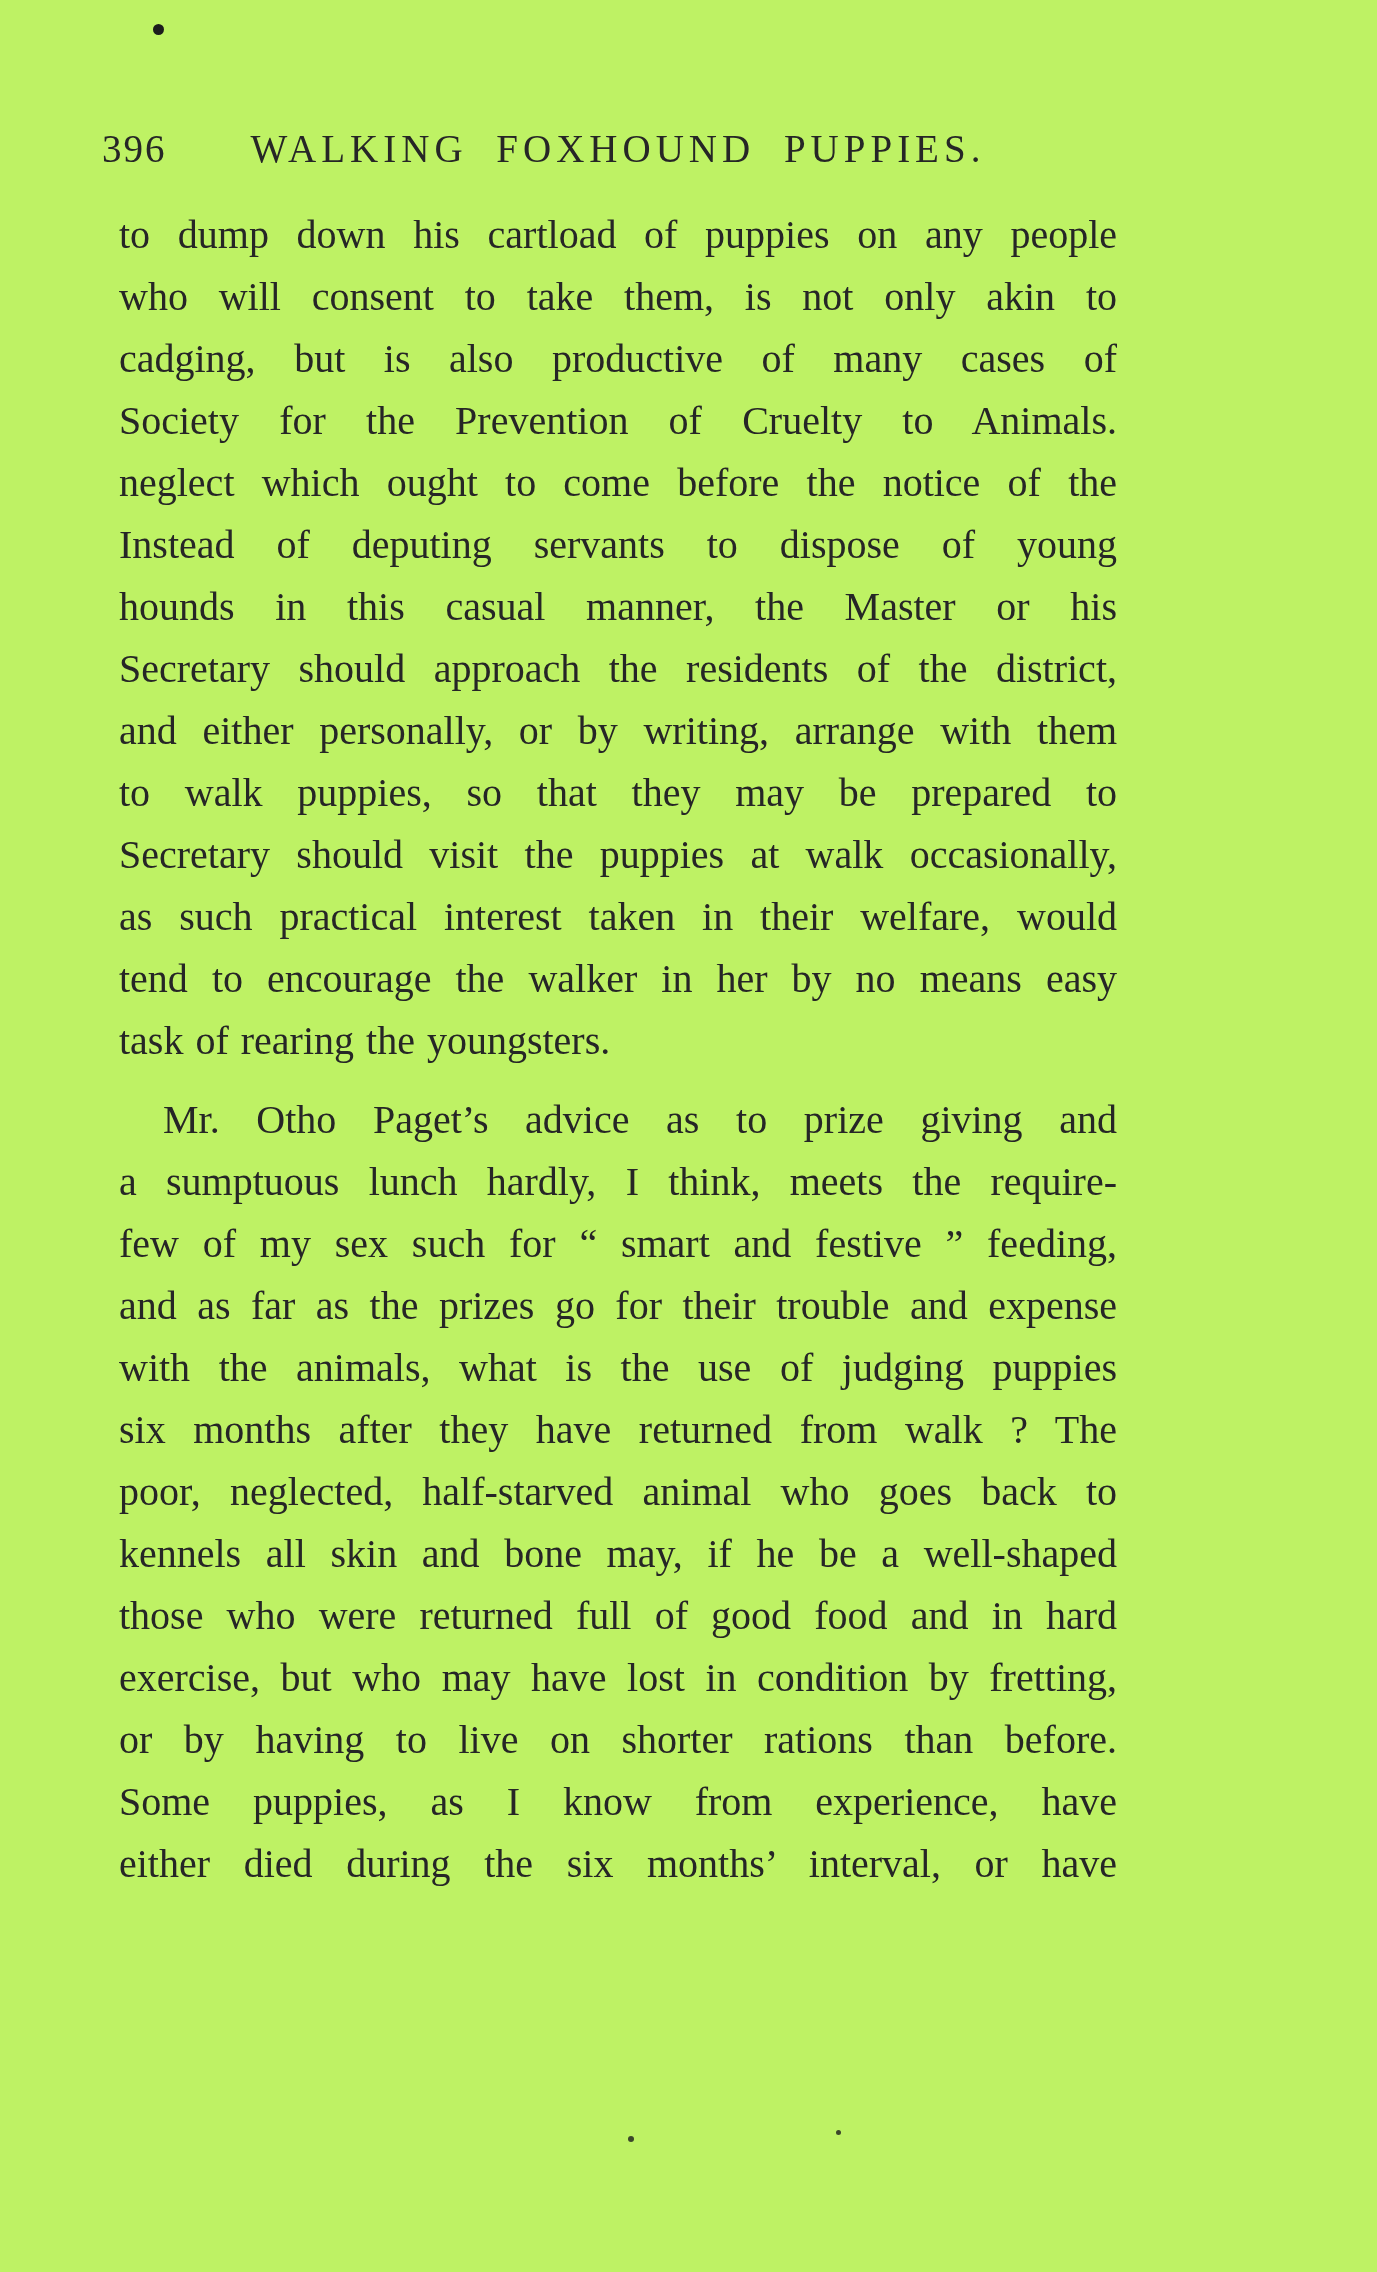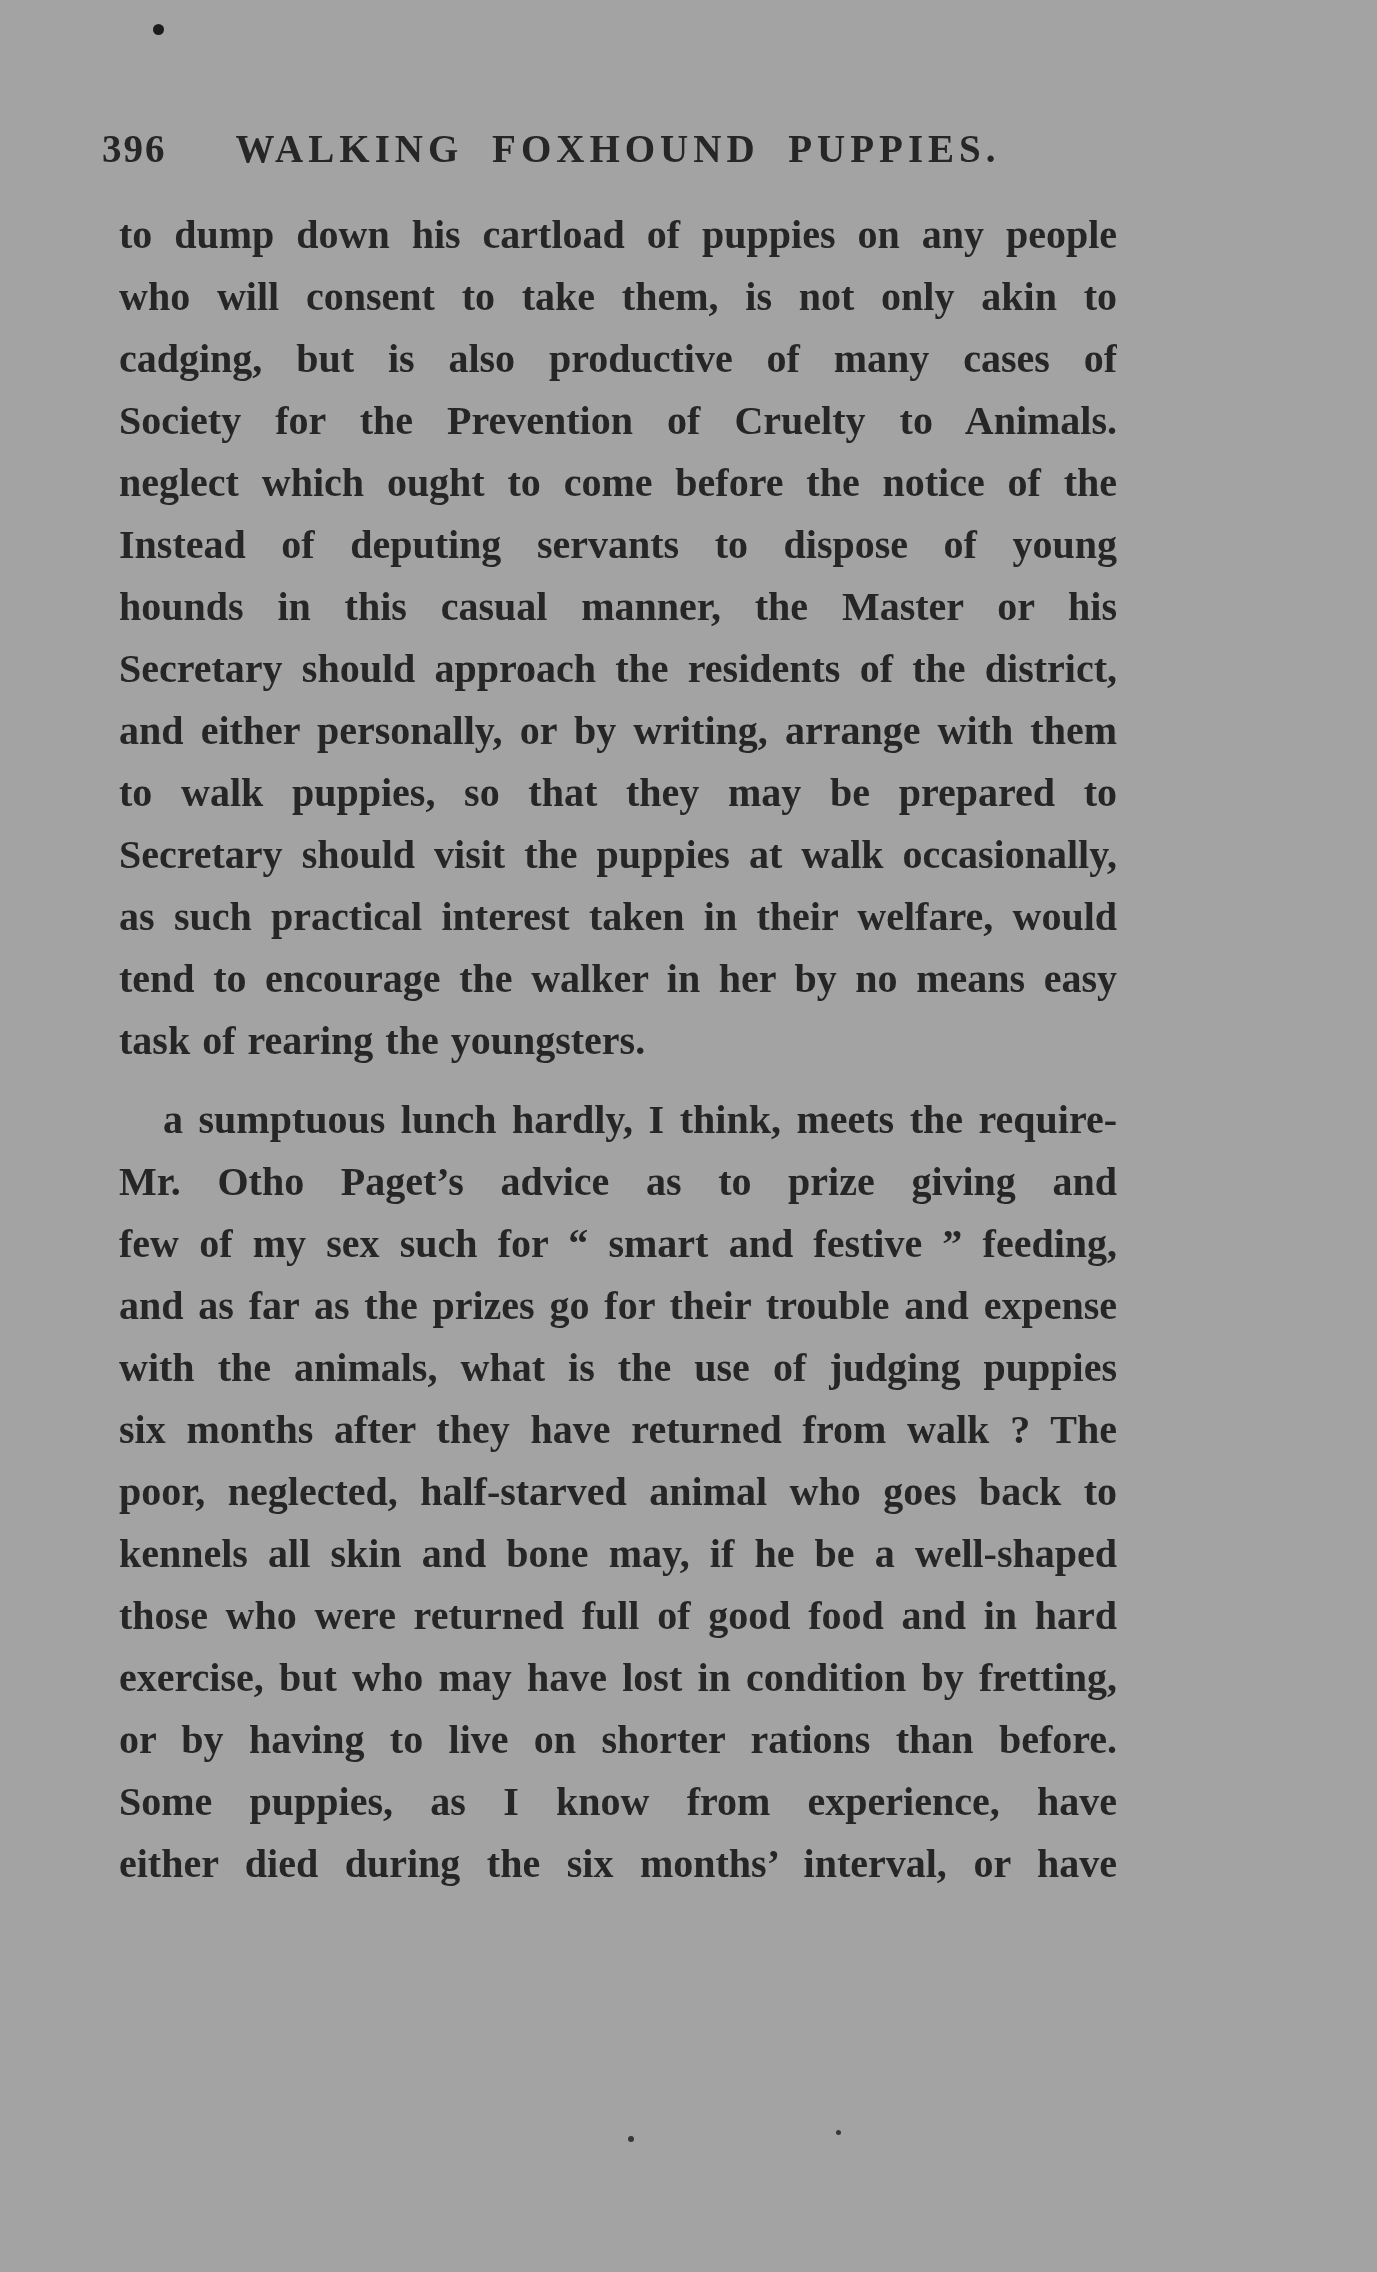--- a/index.html
+++ b/index.html
@@ -4,25 +4,24 @@
 <style>
   html, body {
     margin: 0;
     padding: 0;
     background: #ffffff;
   }
   .page {
     position: relative;
     width: 1377px;
     height: 2272px;
-    background: #a3a3a3;
+    background: #bef264;
     color: #262626;
     font-family: "Liberation Serif", "DejaVu Serif", serif;
     overflow: hidden;
-    font-weight: bold;
   }
   .content {
     position: absolute;
     left: 102px;
     top: 126px;
     width: 1032px;
   }
   .header {
     position: relative;
     height: 56px;
@@ -107,22 +106,22 @@
           <div class="text-line">hounds in this casual manner, the Master or his</div>
           <div class="text-line">Secretary should approach the residents of the district,</div>
           <div class="text-line">and either personally, or by writing, arrange with them</div>
           <div class="text-line">to walk puppies, so that they may be prepared to</div>
           <div class="text-line">Secretary should visit the puppies at walk occasionally,</div>
           <div class="text-line">as such practical interest taken in their welfare, would</div>
           <div class="text-line">tend to encourage the walker in her by no means easy</div>
           <div class="text-line">task of rearing the youngsters.</div>
         </div>
       <div class="paragraph para-indent">
+          <div class="text-line">Mr. Otho Paget’s advice as to prize giving and</div>
           <div class="text-line">a sumptuous lunch hardly, I think, meets the require-</div>
-          <div class="text-line">Mr. Otho Paget’s advice as to prize giving and</div>
           <div class="text-line">few of my sex such for “ smart and festive ” feeding,</div>
           <div class="text-line">and as far as the prizes go for their trouble and expense</div>
           <div class="text-line">with the animals, what is the use of judging puppies</div>
           <div class="text-line">six months after they have returned from walk ? The</div>
           <div class="text-line">poor, neglected, half-starved animal who goes back to</div>
           <div class="text-line">kennels all skin and bone may, if he be a well-shaped</div>
           <div class="text-line">those who were returned full of good food and in hard</div>
           <div class="text-line">exercise, but who may have lost in condition by fretting,</div>
           <div class="text-line">or by having to live on shorter rations than before.</div>
           <div class="text-line">Some puppies, as I know from experience, have</div>

